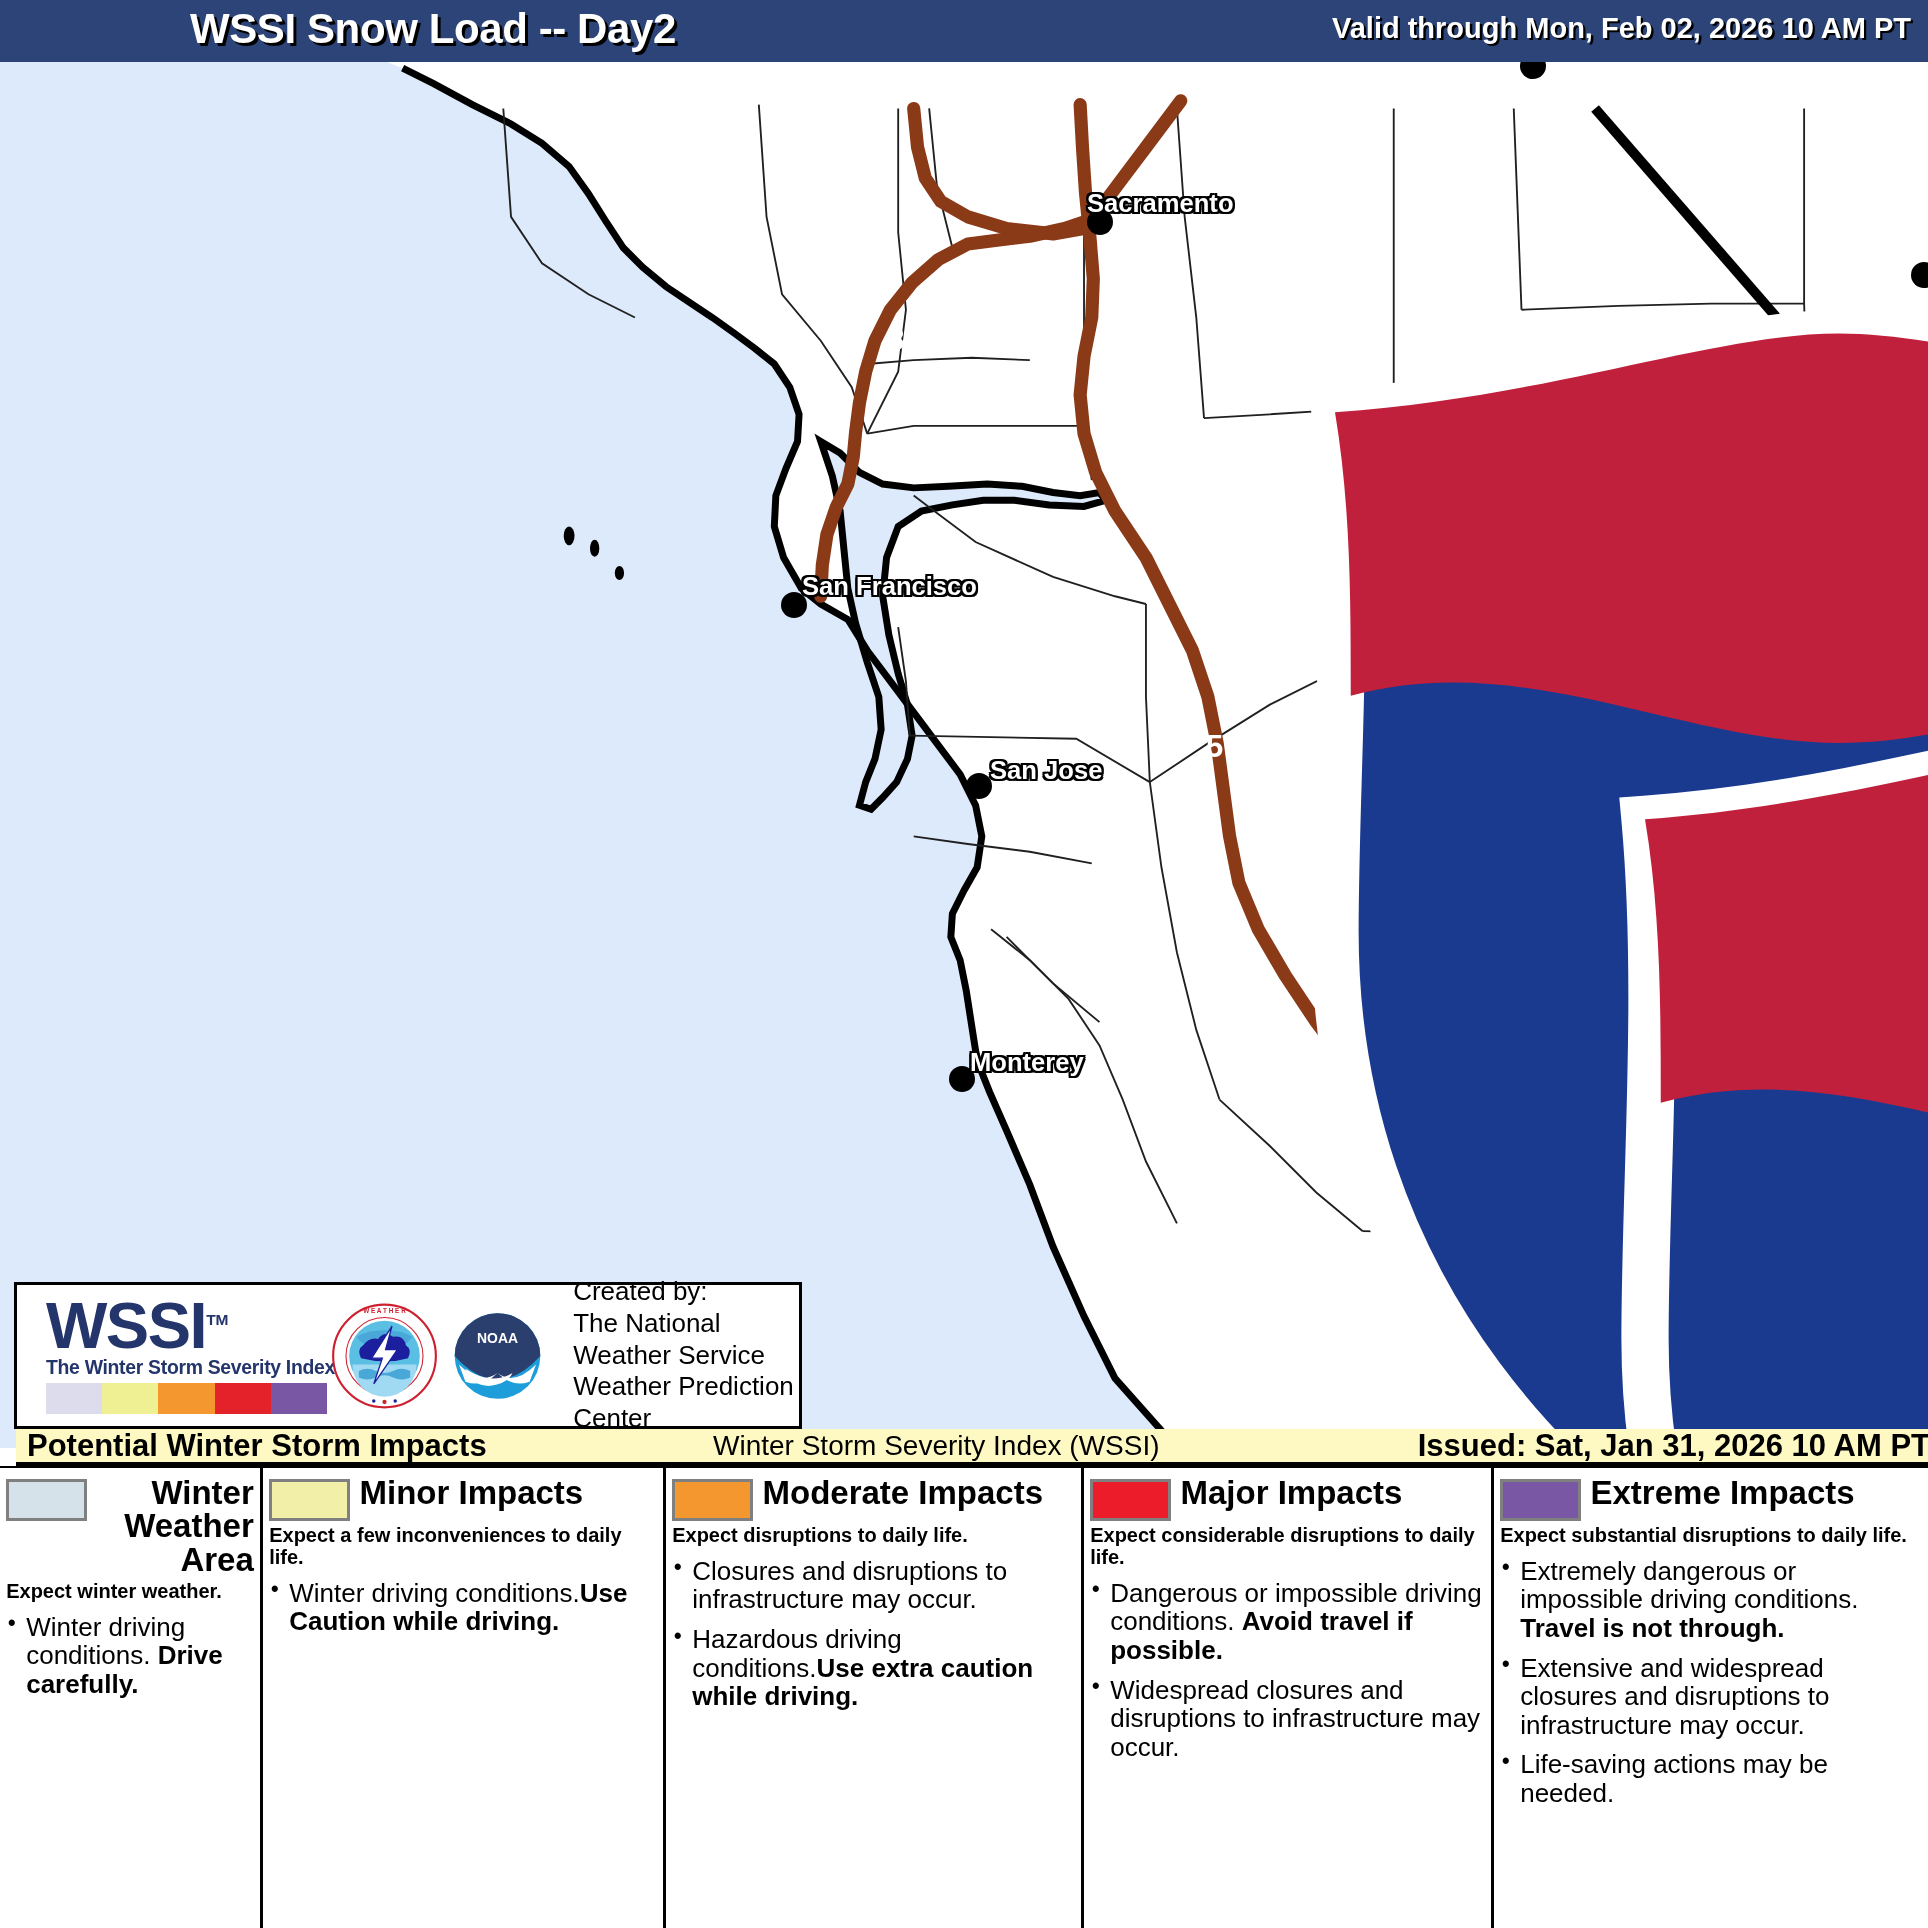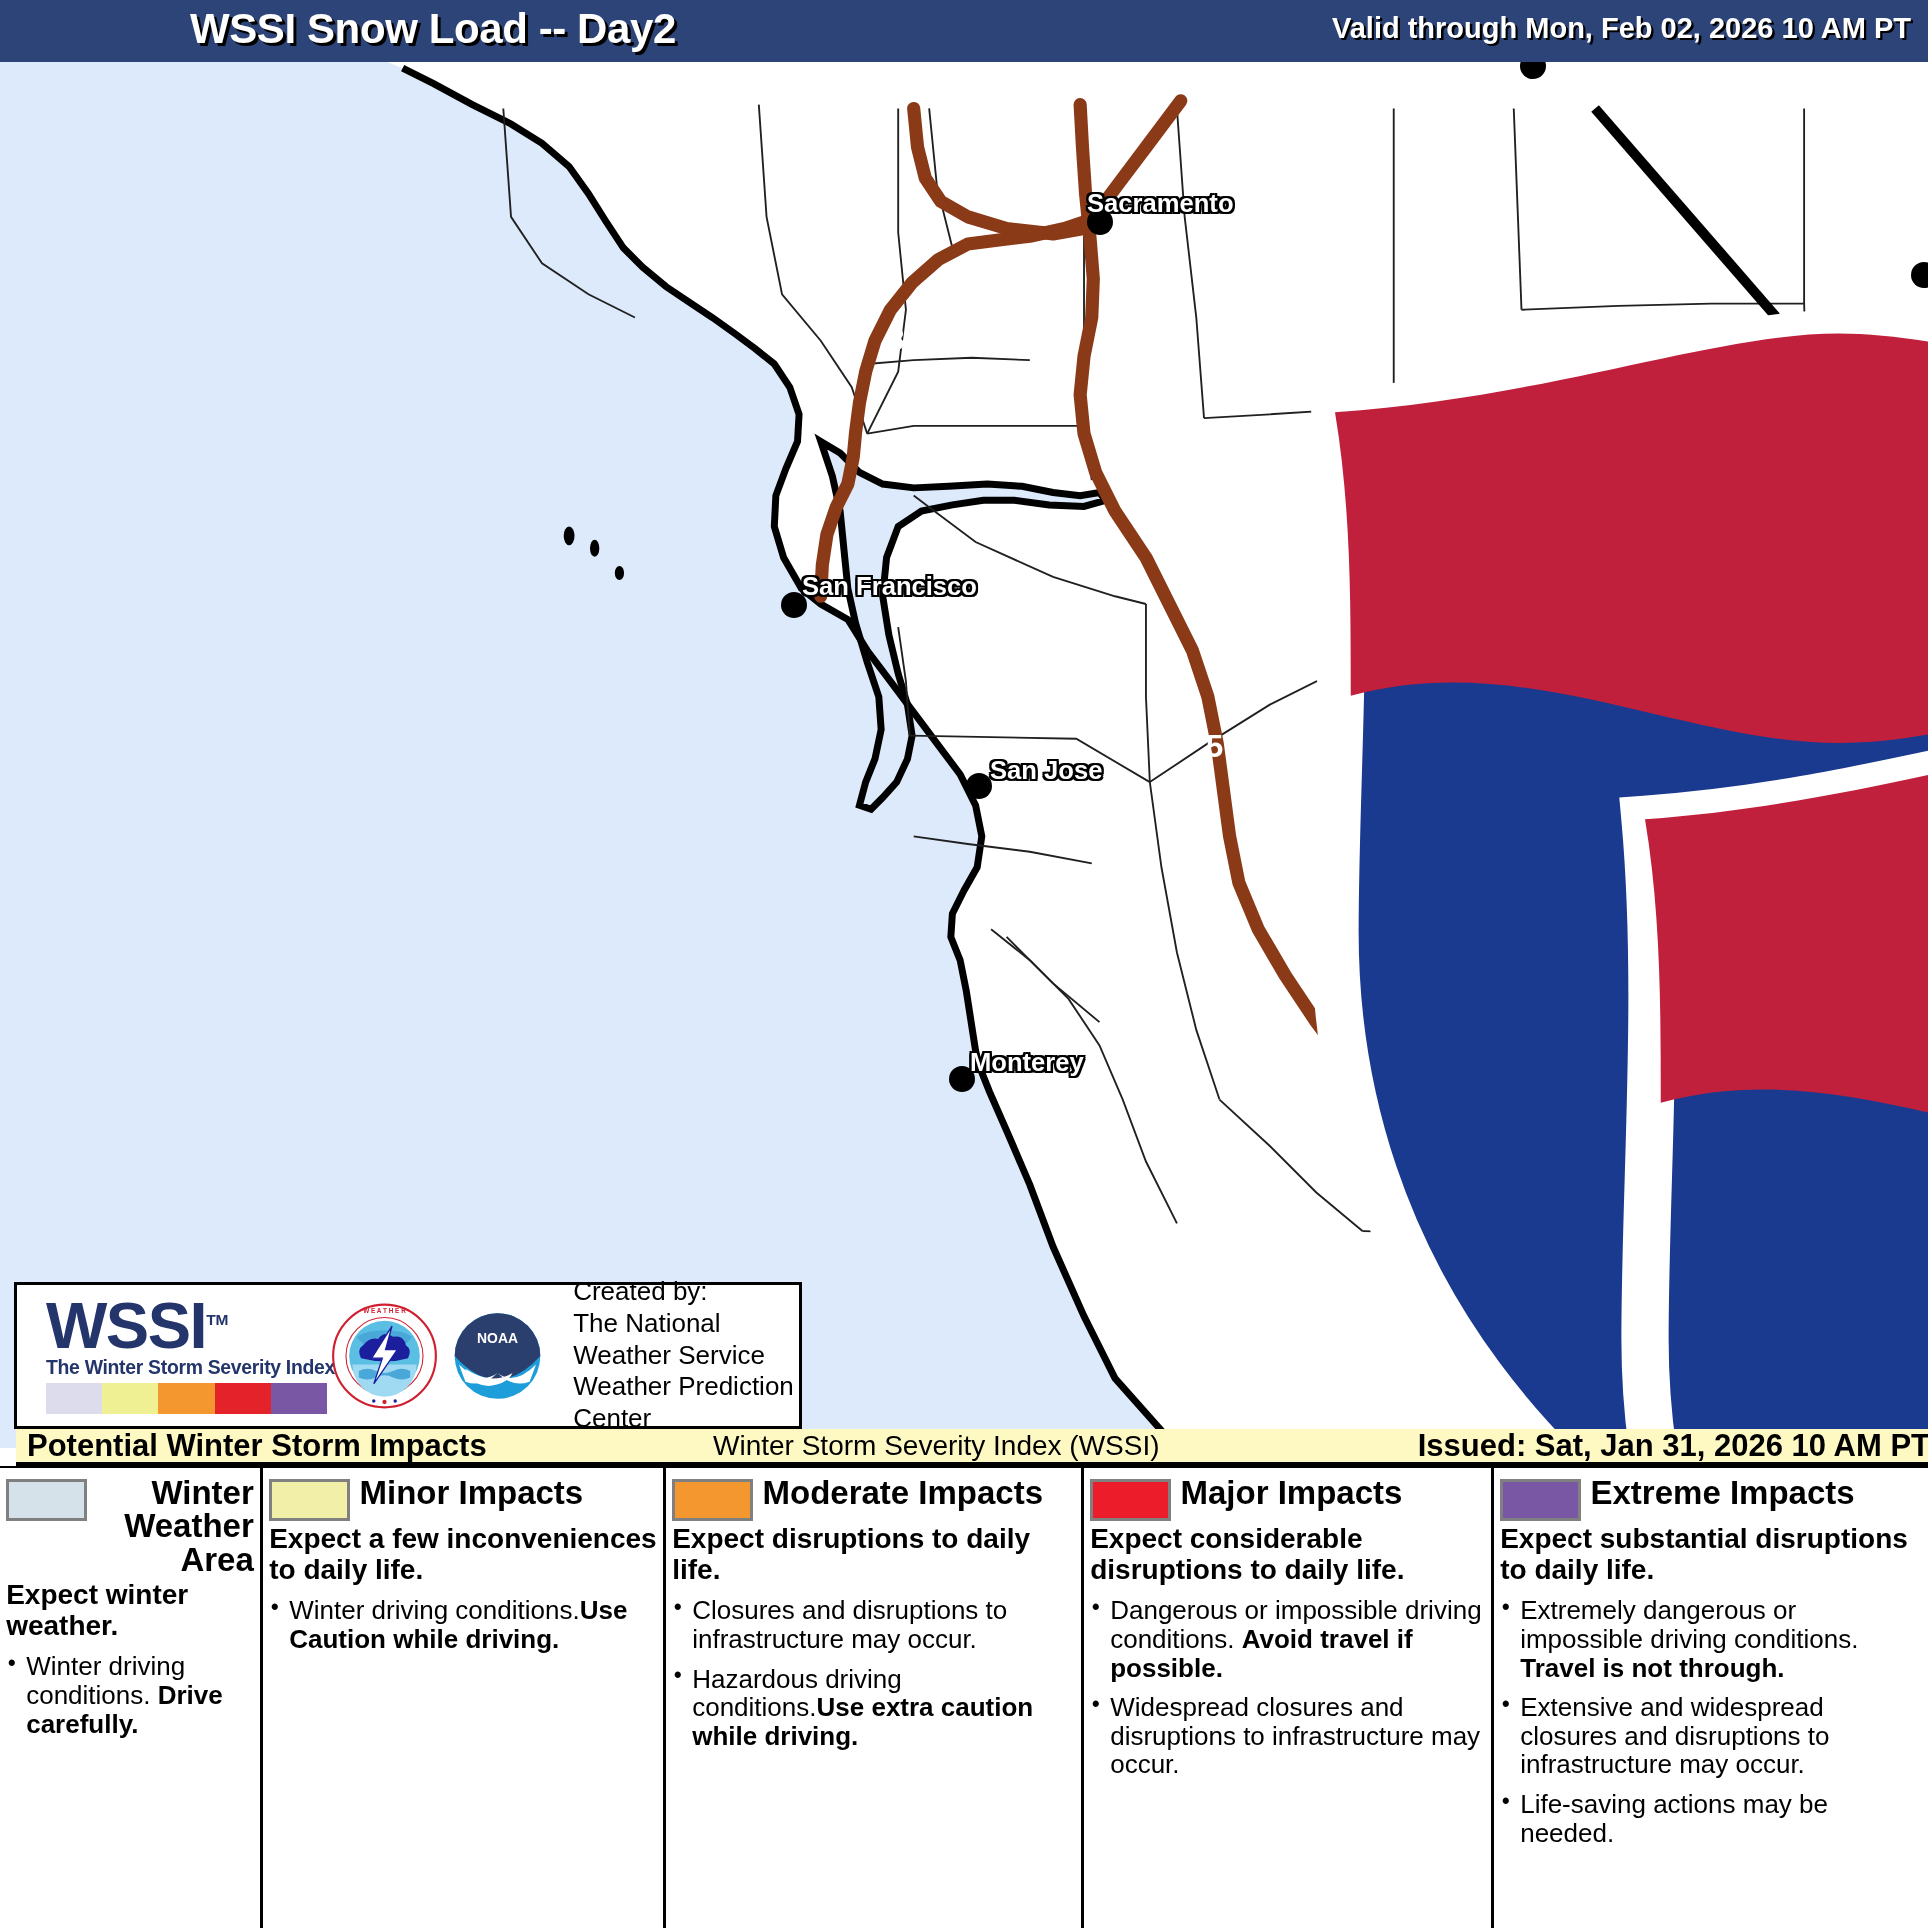--- a/index.html
+++ b/index.html
@@ -144,21 +144,21 @@
     box-sizing:border-box;
     flex:0 0 auto;
     margin-top:3.1px;
   }
   .legend-title{
     font-size:33px;font-weight:bold;color:#000000;
     line-height:1.02;margin-left:9.3px;flex:1;
   }
   .col-0 .legend-title{text-align:right;}
   .legend-lead{
-    font-size:28px;font-weight:bold;color:#000000;
+    font-size:20px;font-weight:bold;color:#000000;
     line-height:1.1;margin-top:3.1px;
   }
   .legend-bullets{margin:0;padding:0;list-style:none;}
   .legend-bullets li{
     position:relative;
     font-size:26px;color:#000000;line-height:1.1;
     margin-top:11px;padding-left:20px;
   }
   .legend-bullets li::before{
     content:"\2022";

